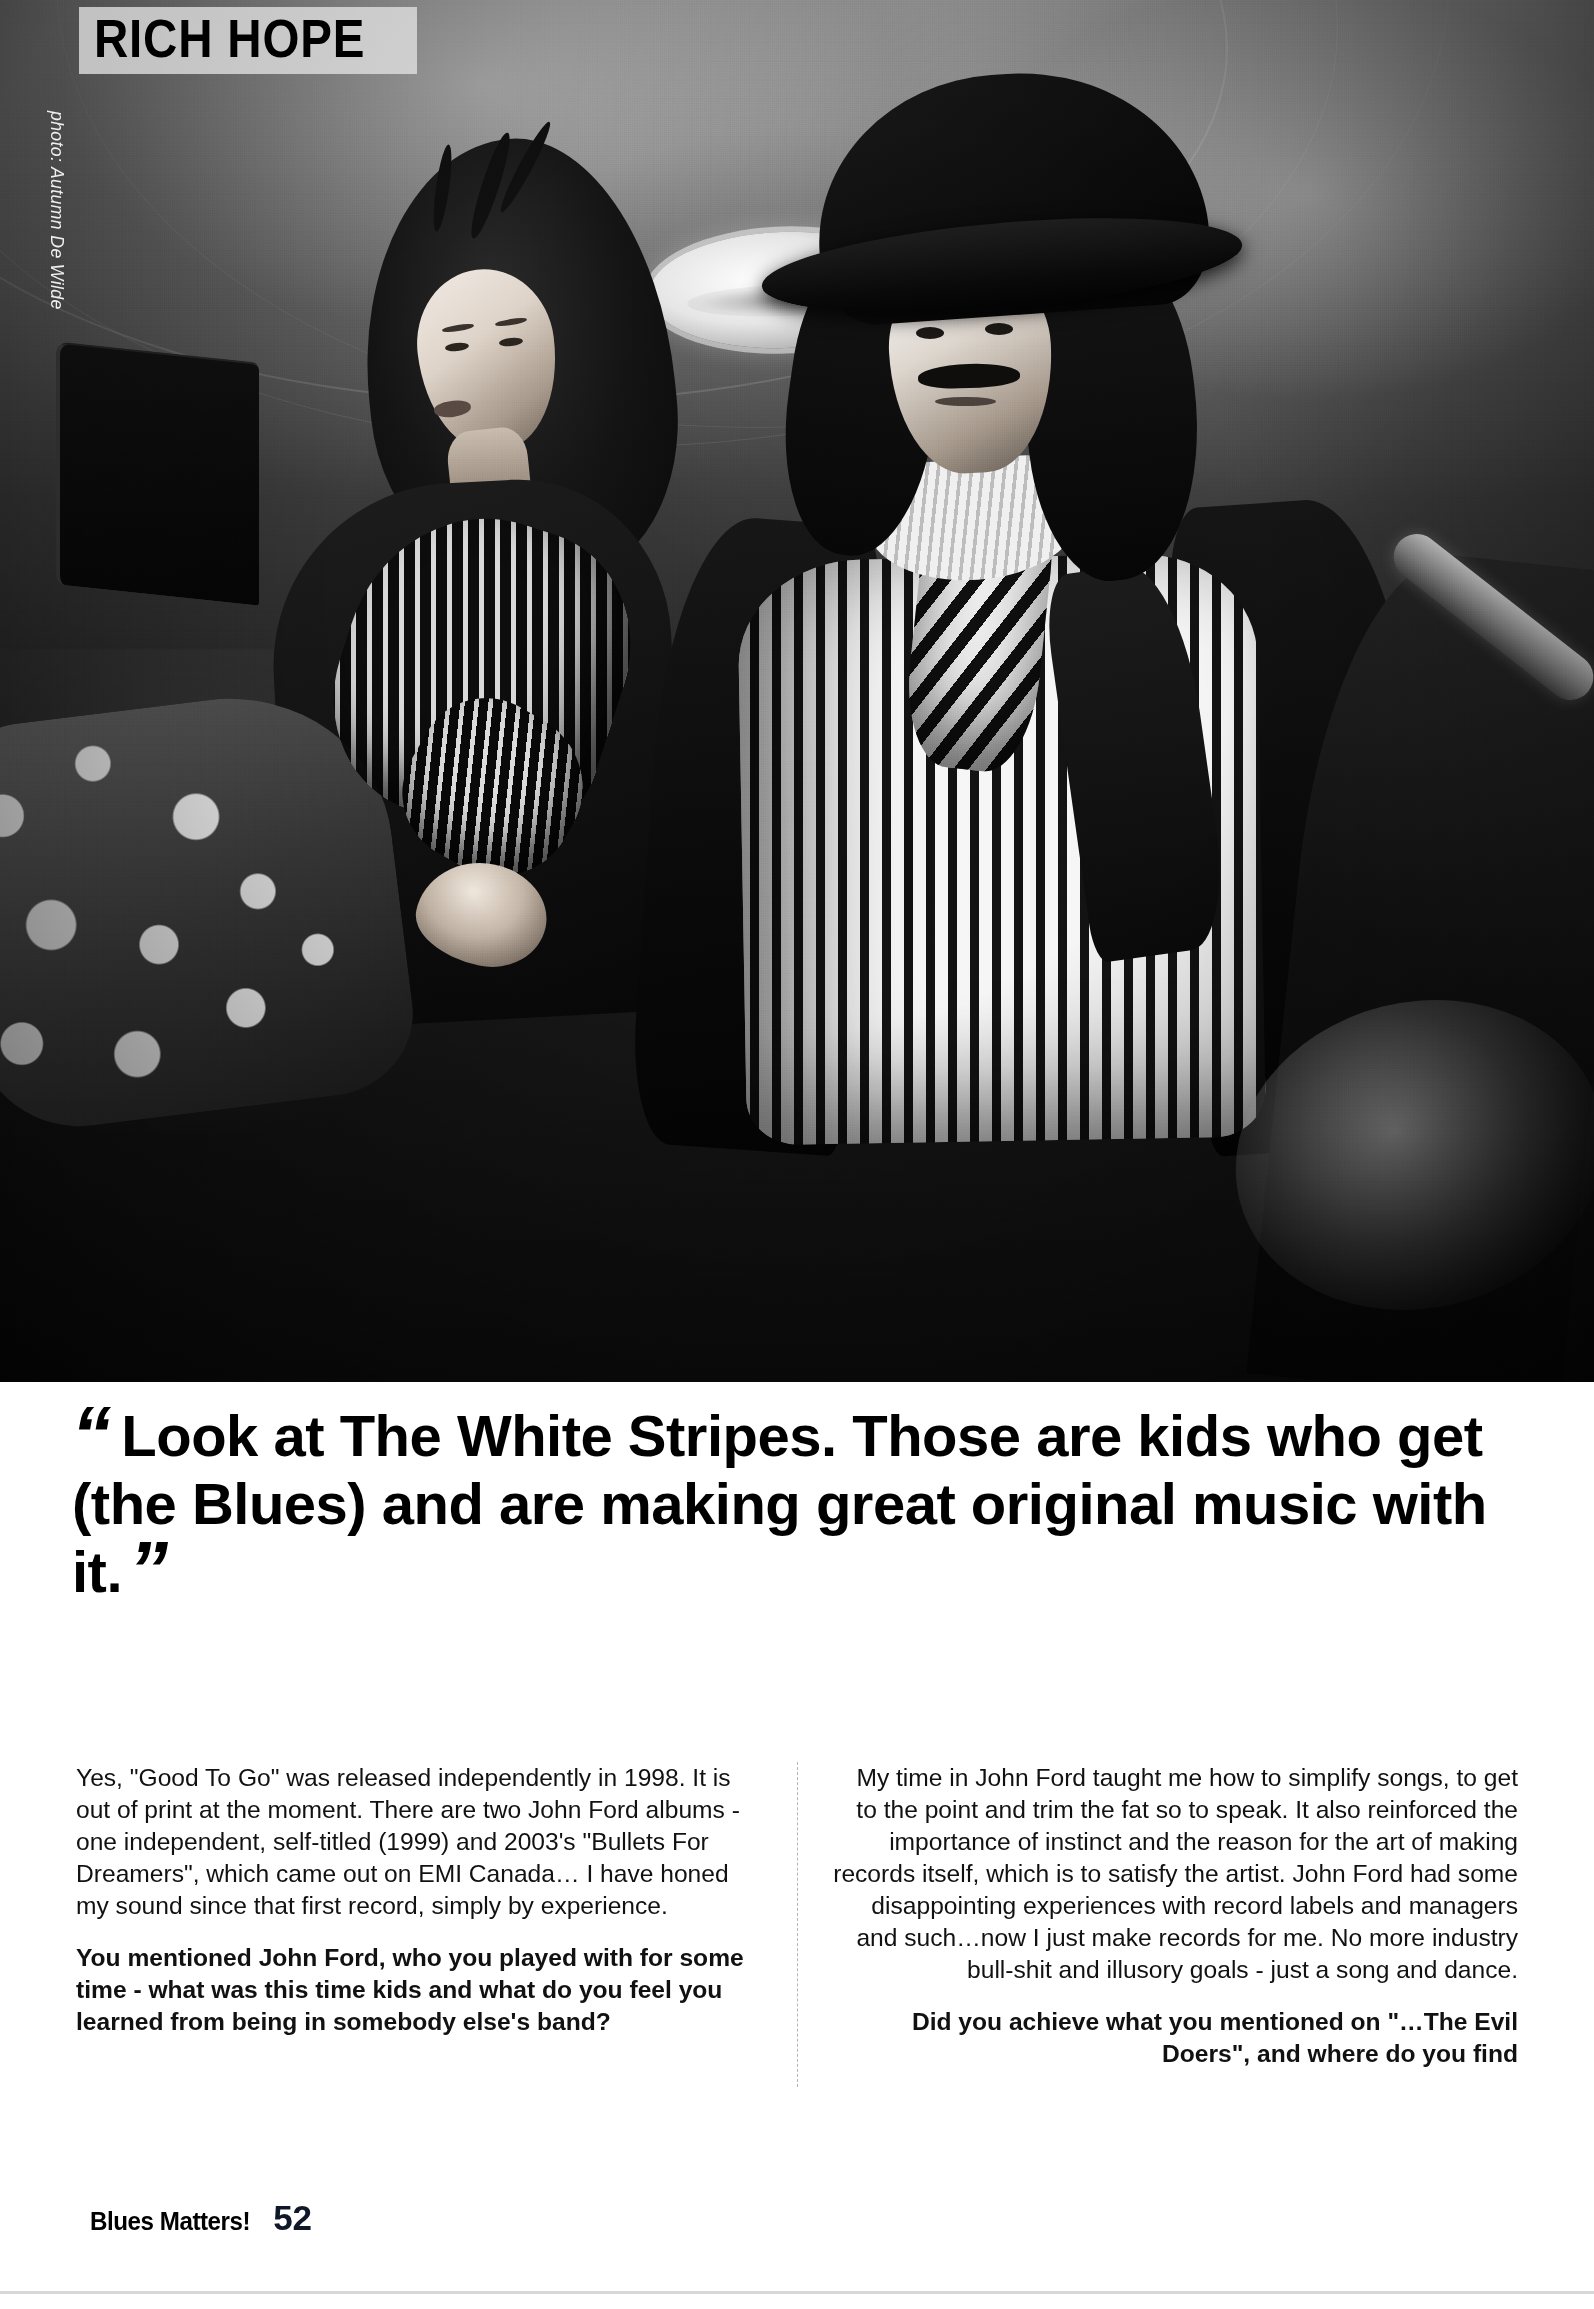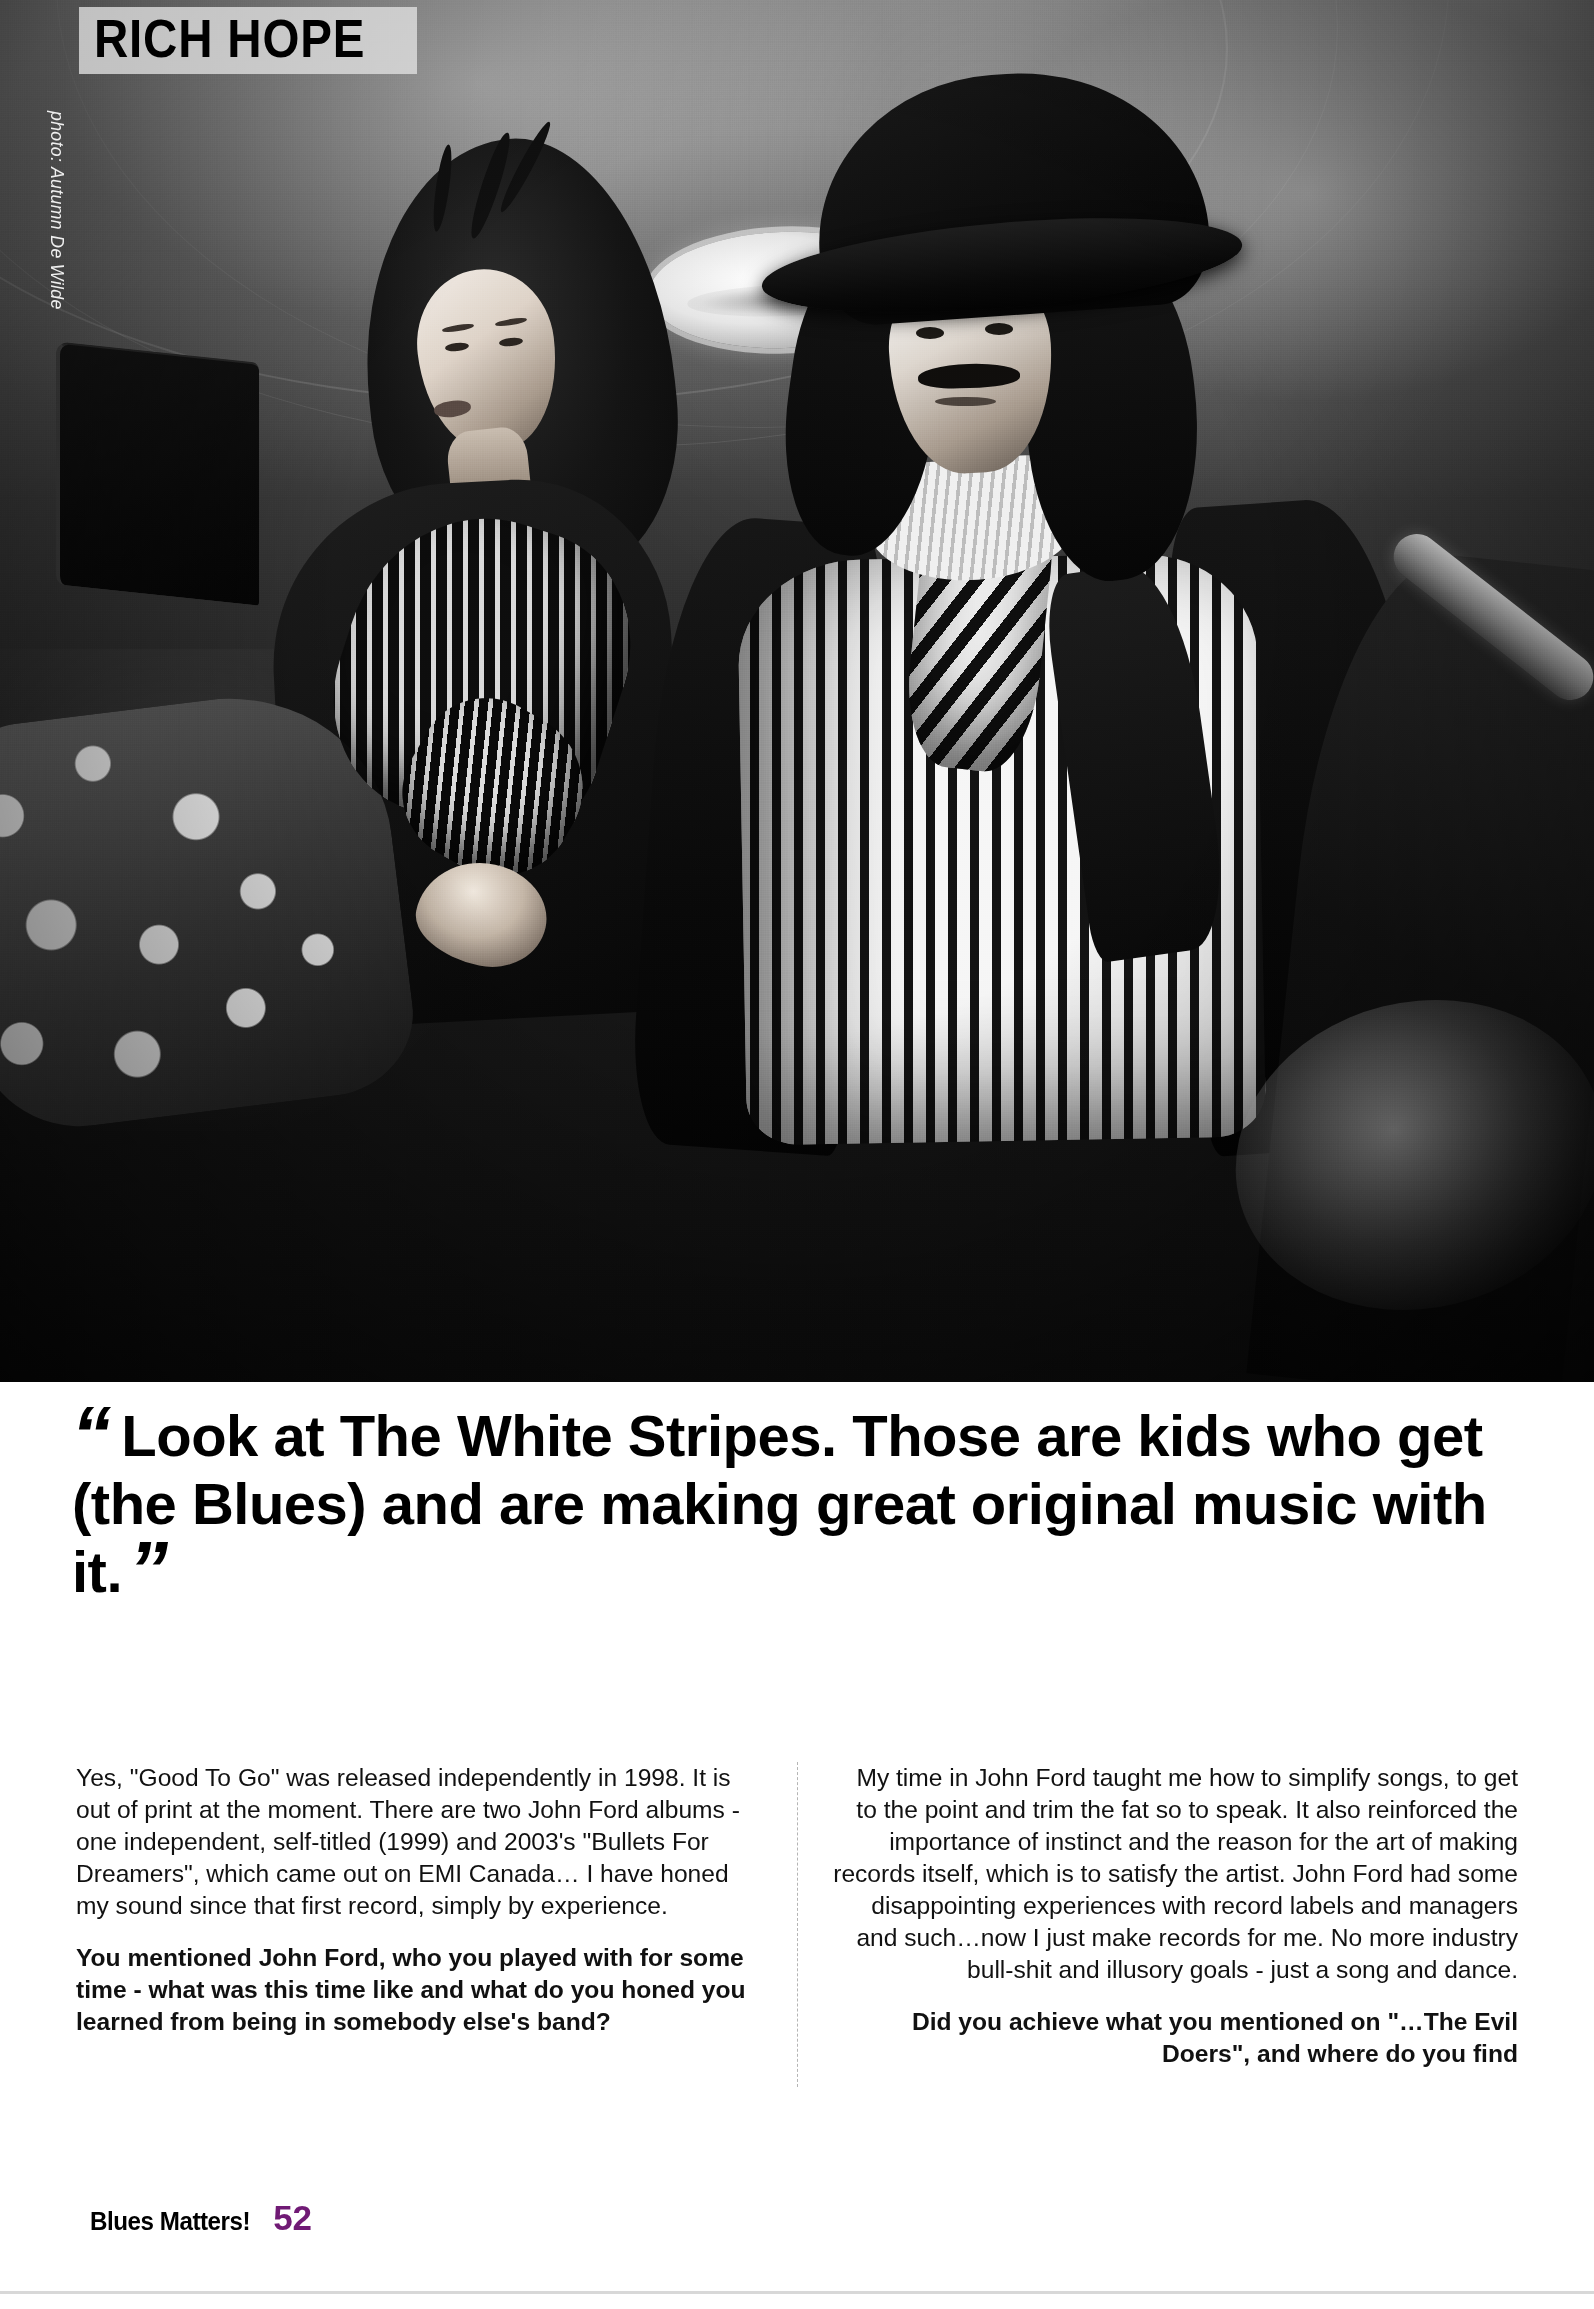--- a/index.html
+++ b/index.html
@@ -482,21 +482,21 @@
     font-weight: bold;
     font-size: 26px;
     letter-spacing: -0.5px;
     color: #000;
     transform: scaleX(0.93);
     transform-origin: left bottom;
   }
   .footer-page {
     font-weight: bold;
     font-size: 35px;
-    color: #701a75;
+    color: #0f172a;
   }
   .footer-rule {
     position: absolute;
     left: 0;
     top: 2291px;
     width: 1594px;
     height: 2.8px;
     background: #d8d8d8;
   }
 </style>
@@ -563,21 +563,21 @@
 
 <div class="photo-credit">photo: Autumn De Wilde</div>
 
 <div class="pullquote">
   <span class="qmark qopen">“</span><span>Look at The White Stripes. Those are kids who get (the Blues) and are making great original music with it.</span><span class="qmark qclose">”</span>
 </div>
 
 <div class="columns">
   <div class="col col-left">
     <p>Yes, "Good To Go" was released independently in 1998. It is out of print at the moment. There are two John Ford albums - one independent, self-titled (1999) and 2003's "Bullets For Dreamers", which came out on EMI Canada… I have honed my sound since that first record, simply by experience.</p>
-    <p class="q">You mentioned John Ford, who you played with for some time - what was this time like and what do you honed you learned from being in somebody else's band?</p>
+    <p class="q">You mentioned John Ford, who you played with for some time - what was this time kids and what do you feel you learned from being in somebody else's band?</p>
   </div>
   <div class="col col-right">
     <p>My time in John Ford taught me how to simplify songs, to get to the point and trim the fat so to speak. It also reinforced the importance of instinct and the reason for the art of making records itself, which is to satisfy the artist. John Ford had some disappointing experiences with record labels and managers and such…now I just make records for me. No more industry bull-shit and illusory goals - just a song and dance.</p>
     <p class="q">Did you achieve what you mentioned on "…The Evil Doers", and where do you find</p>
   </div>
 </div>
 
 <div class="footer">
   <span class="footer-brand">Blues Matters!</span>
   <span class="footer-page">52</span>

